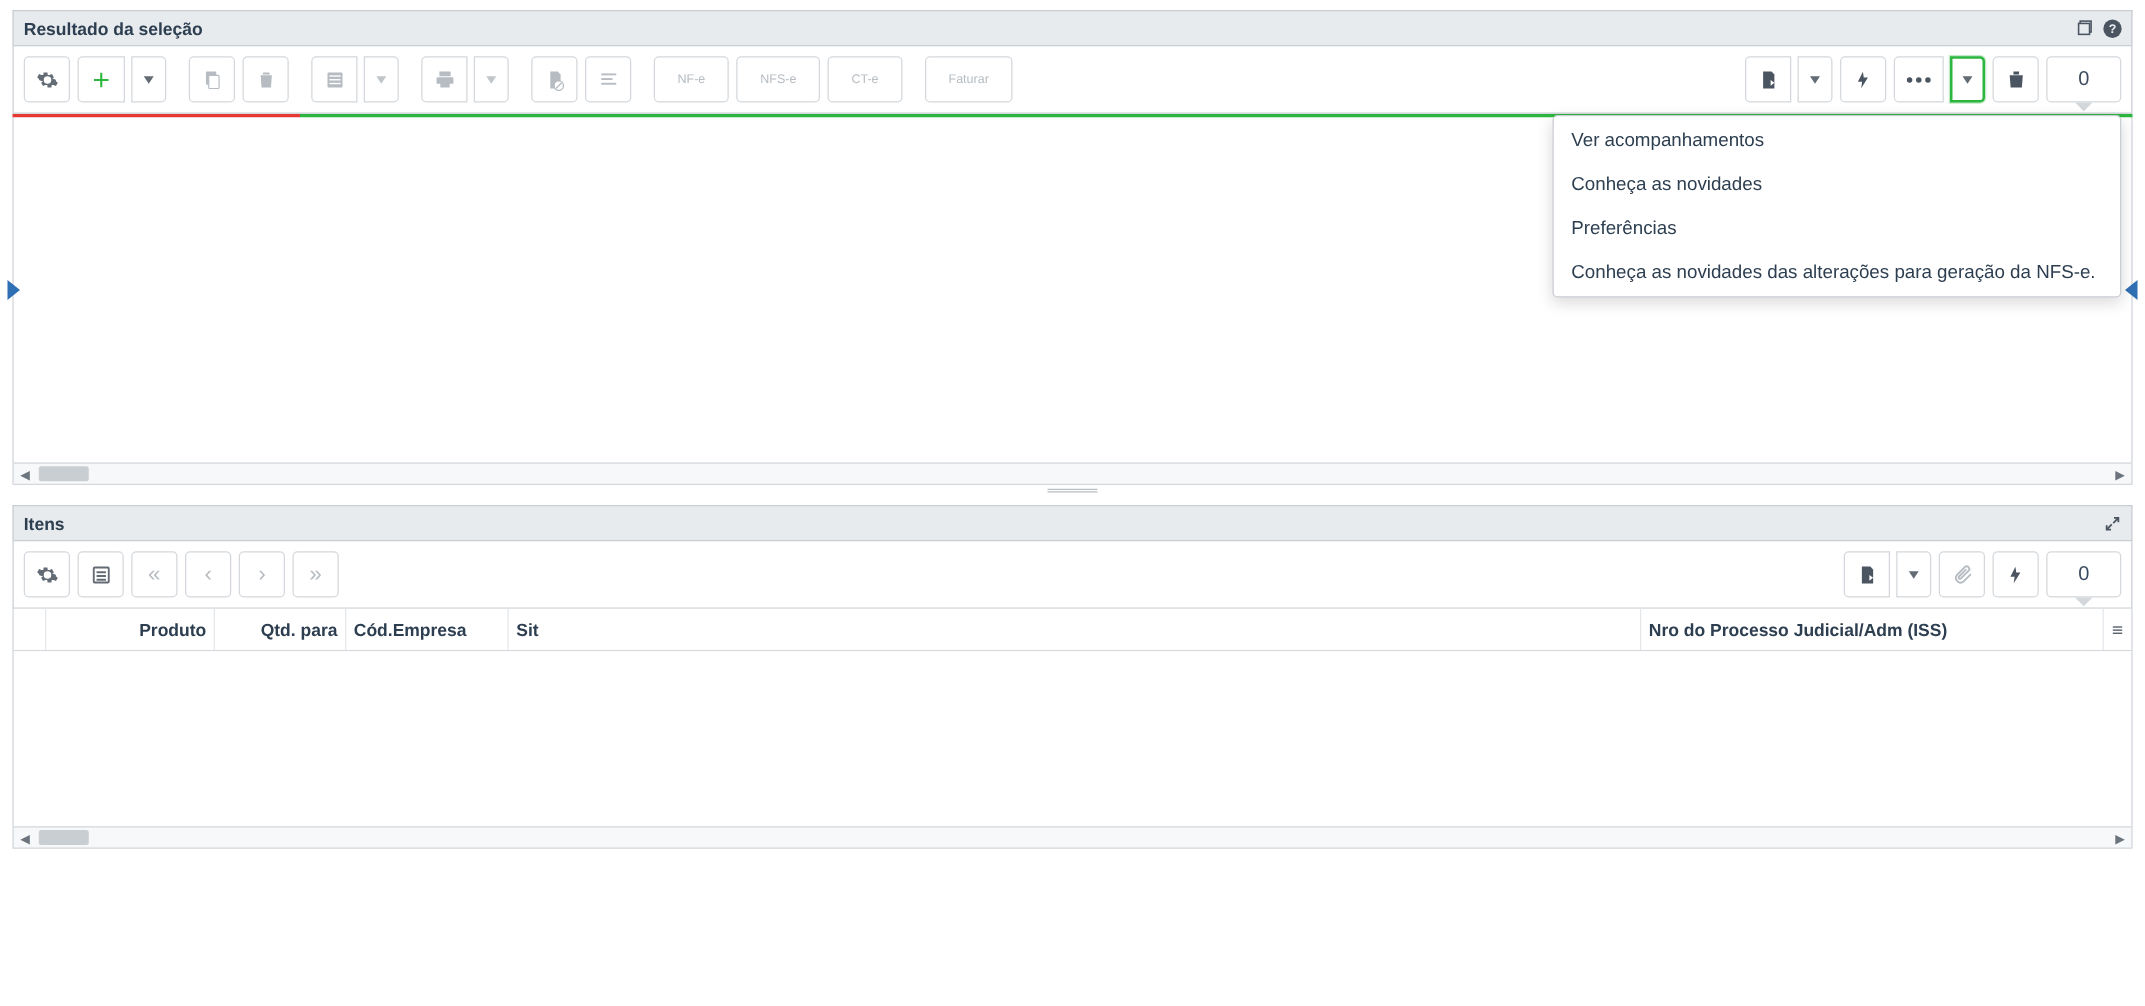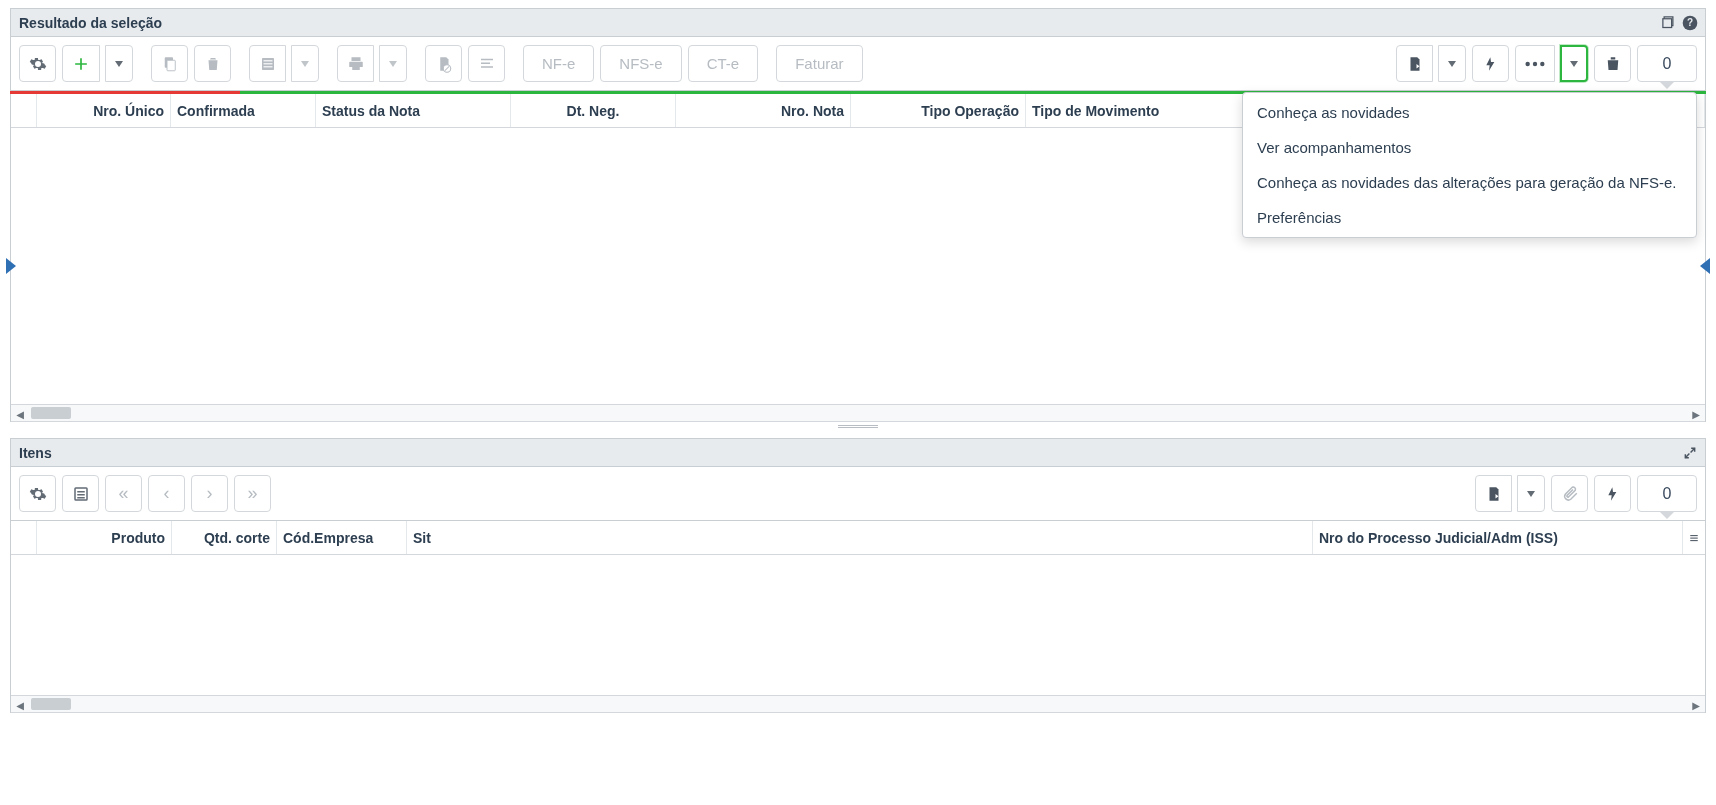--- a/index.html
+++ b/index.html
@@ -33,21 +33,21 @@
   border:1px solid #d4d8dc;border-radius:4px;
   background:#fff;
   display:flex;align-items:center;justify-content:center;
   padding:0 8px;cursor:pointer;
   color:#636b74;font-size:14px;
 }
 .btn.disabled{color:#b6bcc2;}
 .btn.split-main{border-top-right-radius:0;border-bottom-right-radius:0;margin-right:-1px;}
 .btn.split-arrow{width:28px;min-width:28px;border-top-left-radius:0;border-bottom-left-radius:0;}
 .btn.split-arrow.ring{border:2px solid #2db63f;box-shadow:0 0 0 1px rgba(45,182,63,.3);}
-.btn.text{padding:0 18px;font-size:15px;}
+.btn.text{padding:0 18px;font-size:10px;}
 .btn.counter{min-width:60px;font-size:16px;color:#3a4a5e;}
 .btn .caret{width:0;height:0;border-left:4px solid transparent;border-right:4px solid transparent;border-top:6px solid #636b74;}
 .btn.disabled .caret{border-top-color:#c0c5ca;}
 .spacer{flex:1;}
 
 
 .statusline{display:flex;height:3px;}
 .statusline .red{width:230px;background:#e53935;}
 .statusline .green{flex:1;background:#2db63f;}
 
@@ -240,43 +240,33 @@
           <path d="M5 7h14l-1 13H6L5 7zm4-4h6v3H9V3z"></path>
         </svg>
     </div>
     <div class="counter-wrap">
       <div class="btn counter">
           <span>0</span>
         </div>
     </div>
 
     <div class="menu">
+      <div class="menu-item">Ver acompanhamentos</div>
       <div class="menu-item">Conheça as novidades</div>
-      <div class="menu-item">Ver acompanhamentos</div>
+      <div class="menu-item">Preferências</div>
       <div class="menu-item">Conheça as novidades das alterações para geração da NFS-e.</div>
-      <div class="menu-item">Preferências</div>
     </div>
   </div>
 
   <div class="statusline">
     <div class="red"></div>
       <div class="green"></div>
   </div>
 
   <div class="grid-area">
-    <div class="grid-header">
-      <div class="gh" style="width:26px"></div>
-      <div class="gh" style="width:134px;justify-content:flex-end">Nro. Único</div>
-      <div class="gh" style="width:145px">Confirmada</div>
-      <div class="gh" style="width:195px">Status da Nota</div>
-      <div class="gh" style="width:165px;justify-content:center">Dt. Neg.</div>
-      <div class="gh" style="width:175px;justify-content:flex-end">Nro. Nota</div>
-      <div class="gh" style="width:175px;justify-content:flex-end">Tipo Operação</div>
-      <div class="gh" style="flex:1">Tipo de Movimento</div>
-    </div>
     <div class="grid-body">
       <span class="side-tri left"></span>
       <span class="side-tri right"></span>
     </div>
     <div class="grid-hscroll">
       <span class="ar left">◀</span>
       <div class="thumb"></div>
       <span class="ar right">▶</span>
     </div>
   </div>
@@ -343,21 +333,21 @@
       <div class="btn counter">
           <span>0</span>
         </div>
     </div>
   </div>
 
   <div class="grid-area">
     <div class="grid-header grid2-header">
       <div class="gh" style="width:26px"></div>
       <div class="gh" style="width:135px;justify-content:flex-end">Produto</div>
-      <div class="gh" style="width:105px;justify-content:flex-end">Qtd. corte</div>
+      <div class="gh" style="width:105px;justify-content:flex-end">Qtd. para</div>
       <div class="gh" style="width:130px">Cód.Empresa</div>
       <div class="gh" style="flex:1">Sit</div>
       <div class="gh" style="width:370px">Nro do Processo Judicial/Adm (ISS)</div>
       <div class="gh grid-corner" style="width:22px;border-right:none">
         <svg width="14" height="14" viewBox="0 0 24 24" fill="#4a5561">
             <rect x="3" y="5" width="18" height="2.5"></rect>
             <rect x="3" y="11" width="18" height="2.5"></rect>
             <rect x="3" y="17" width="18" height="2.5"></rect>
           </svg>
       </div>

